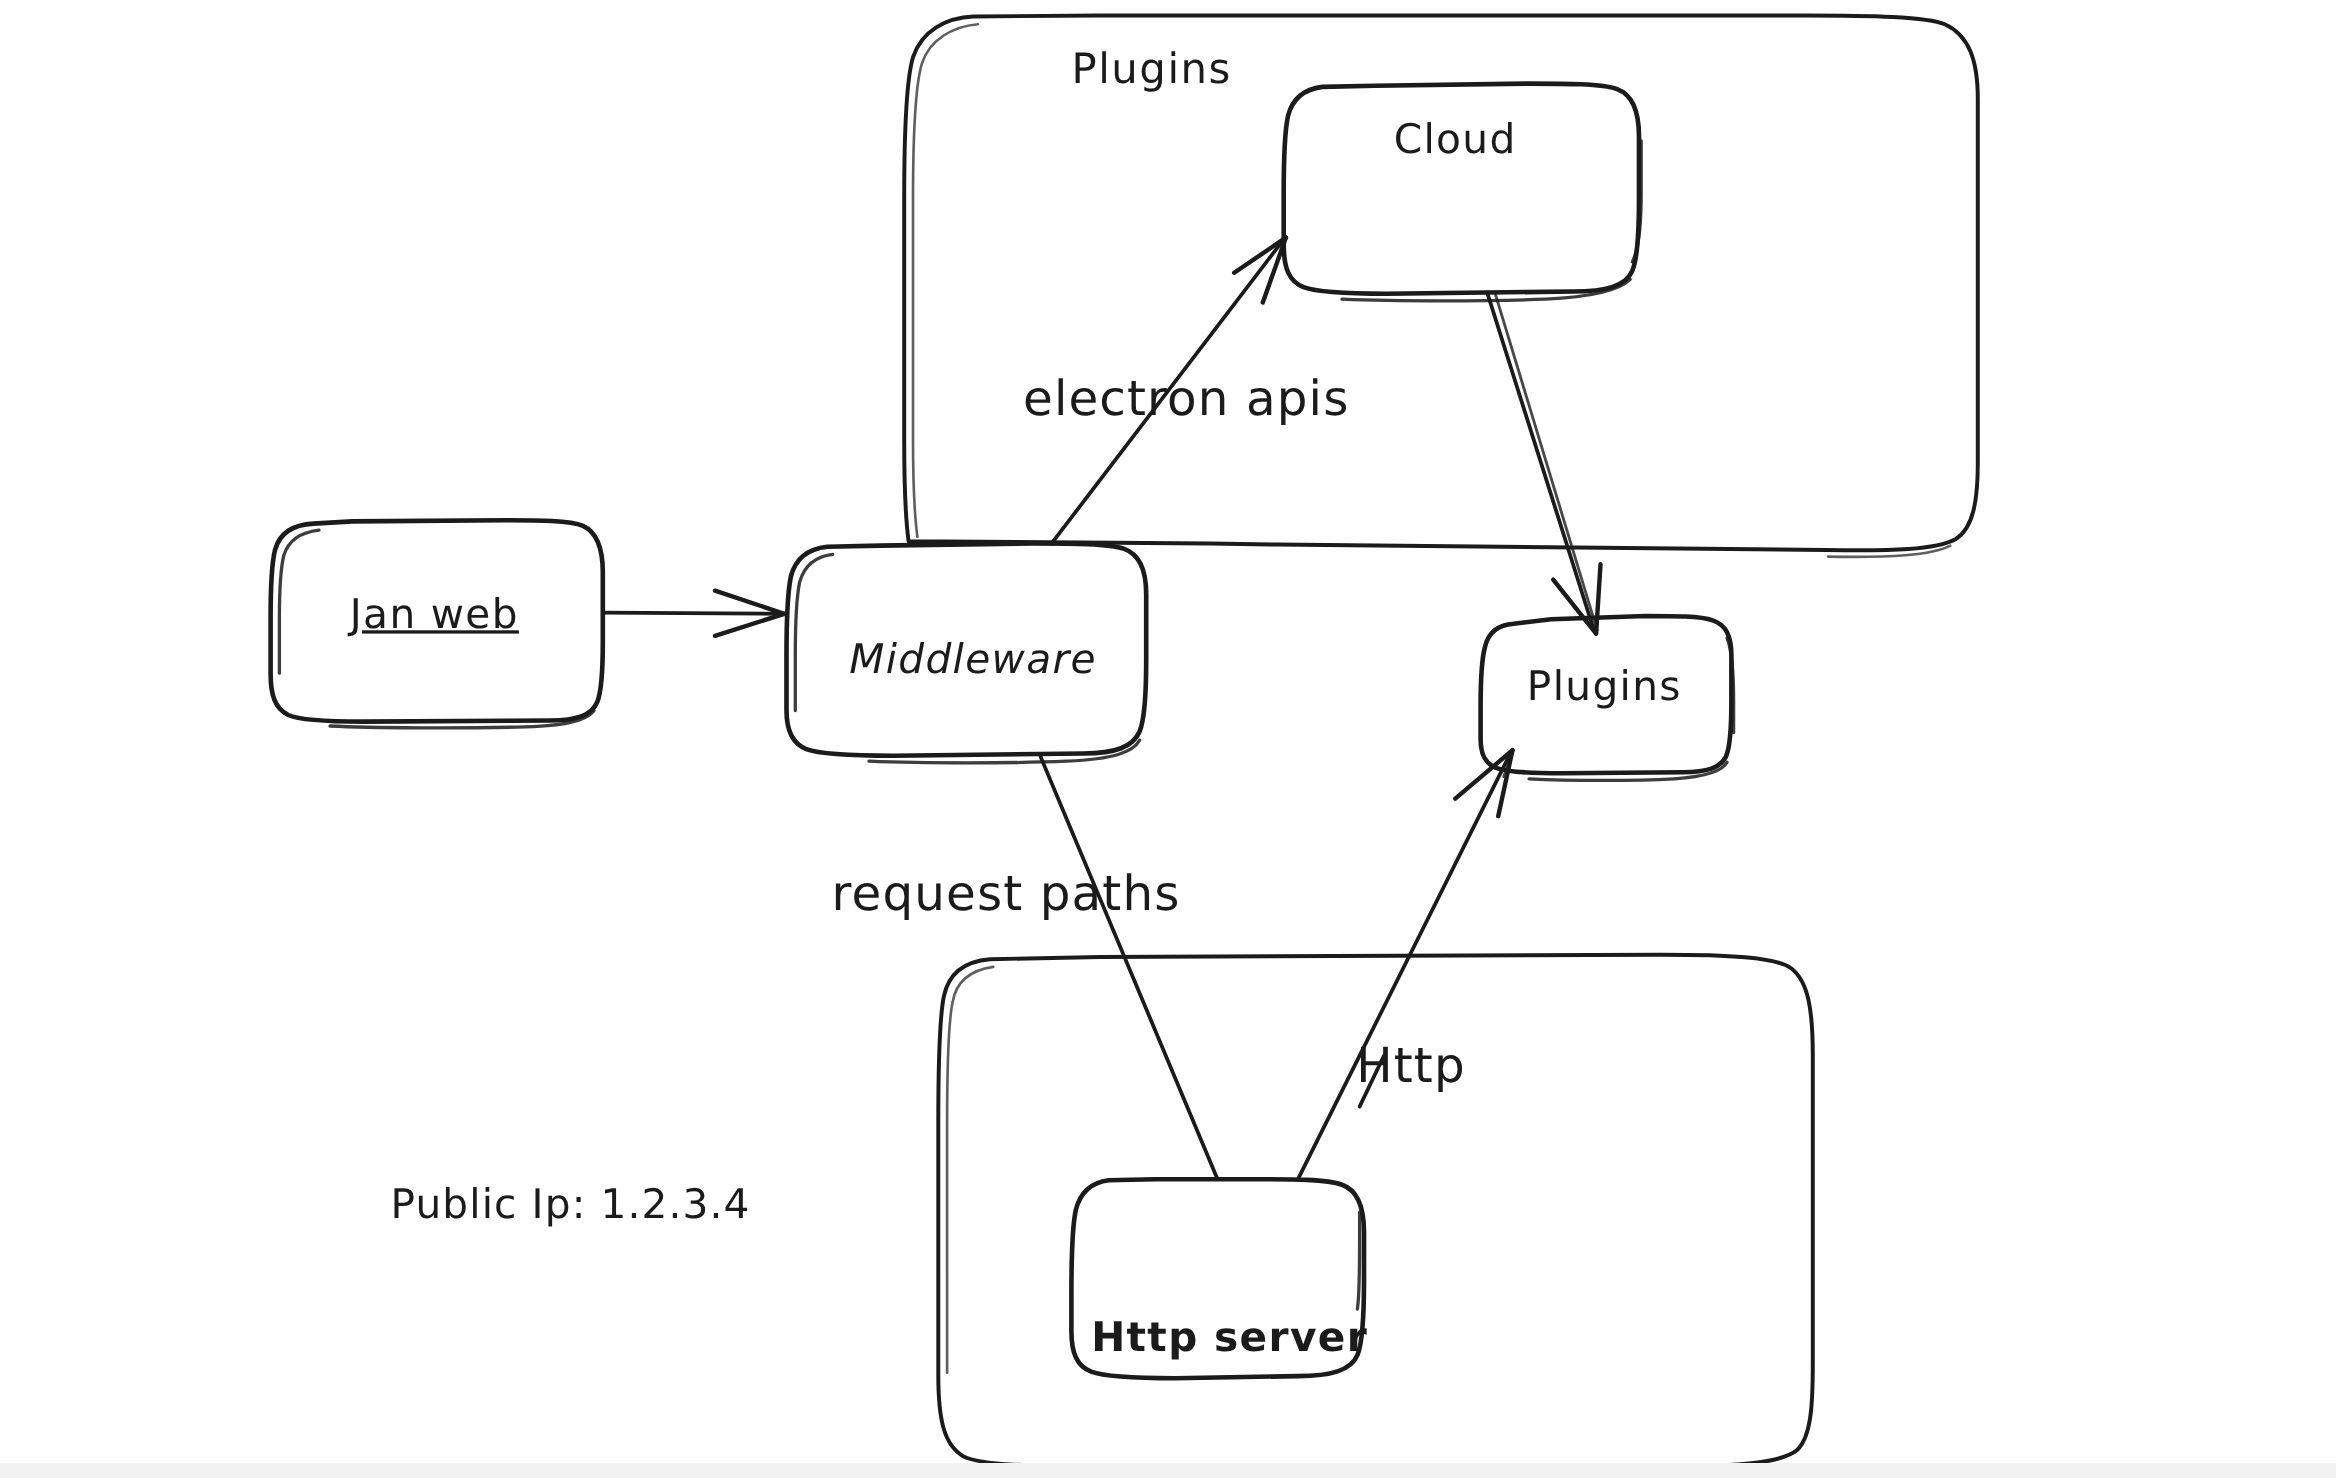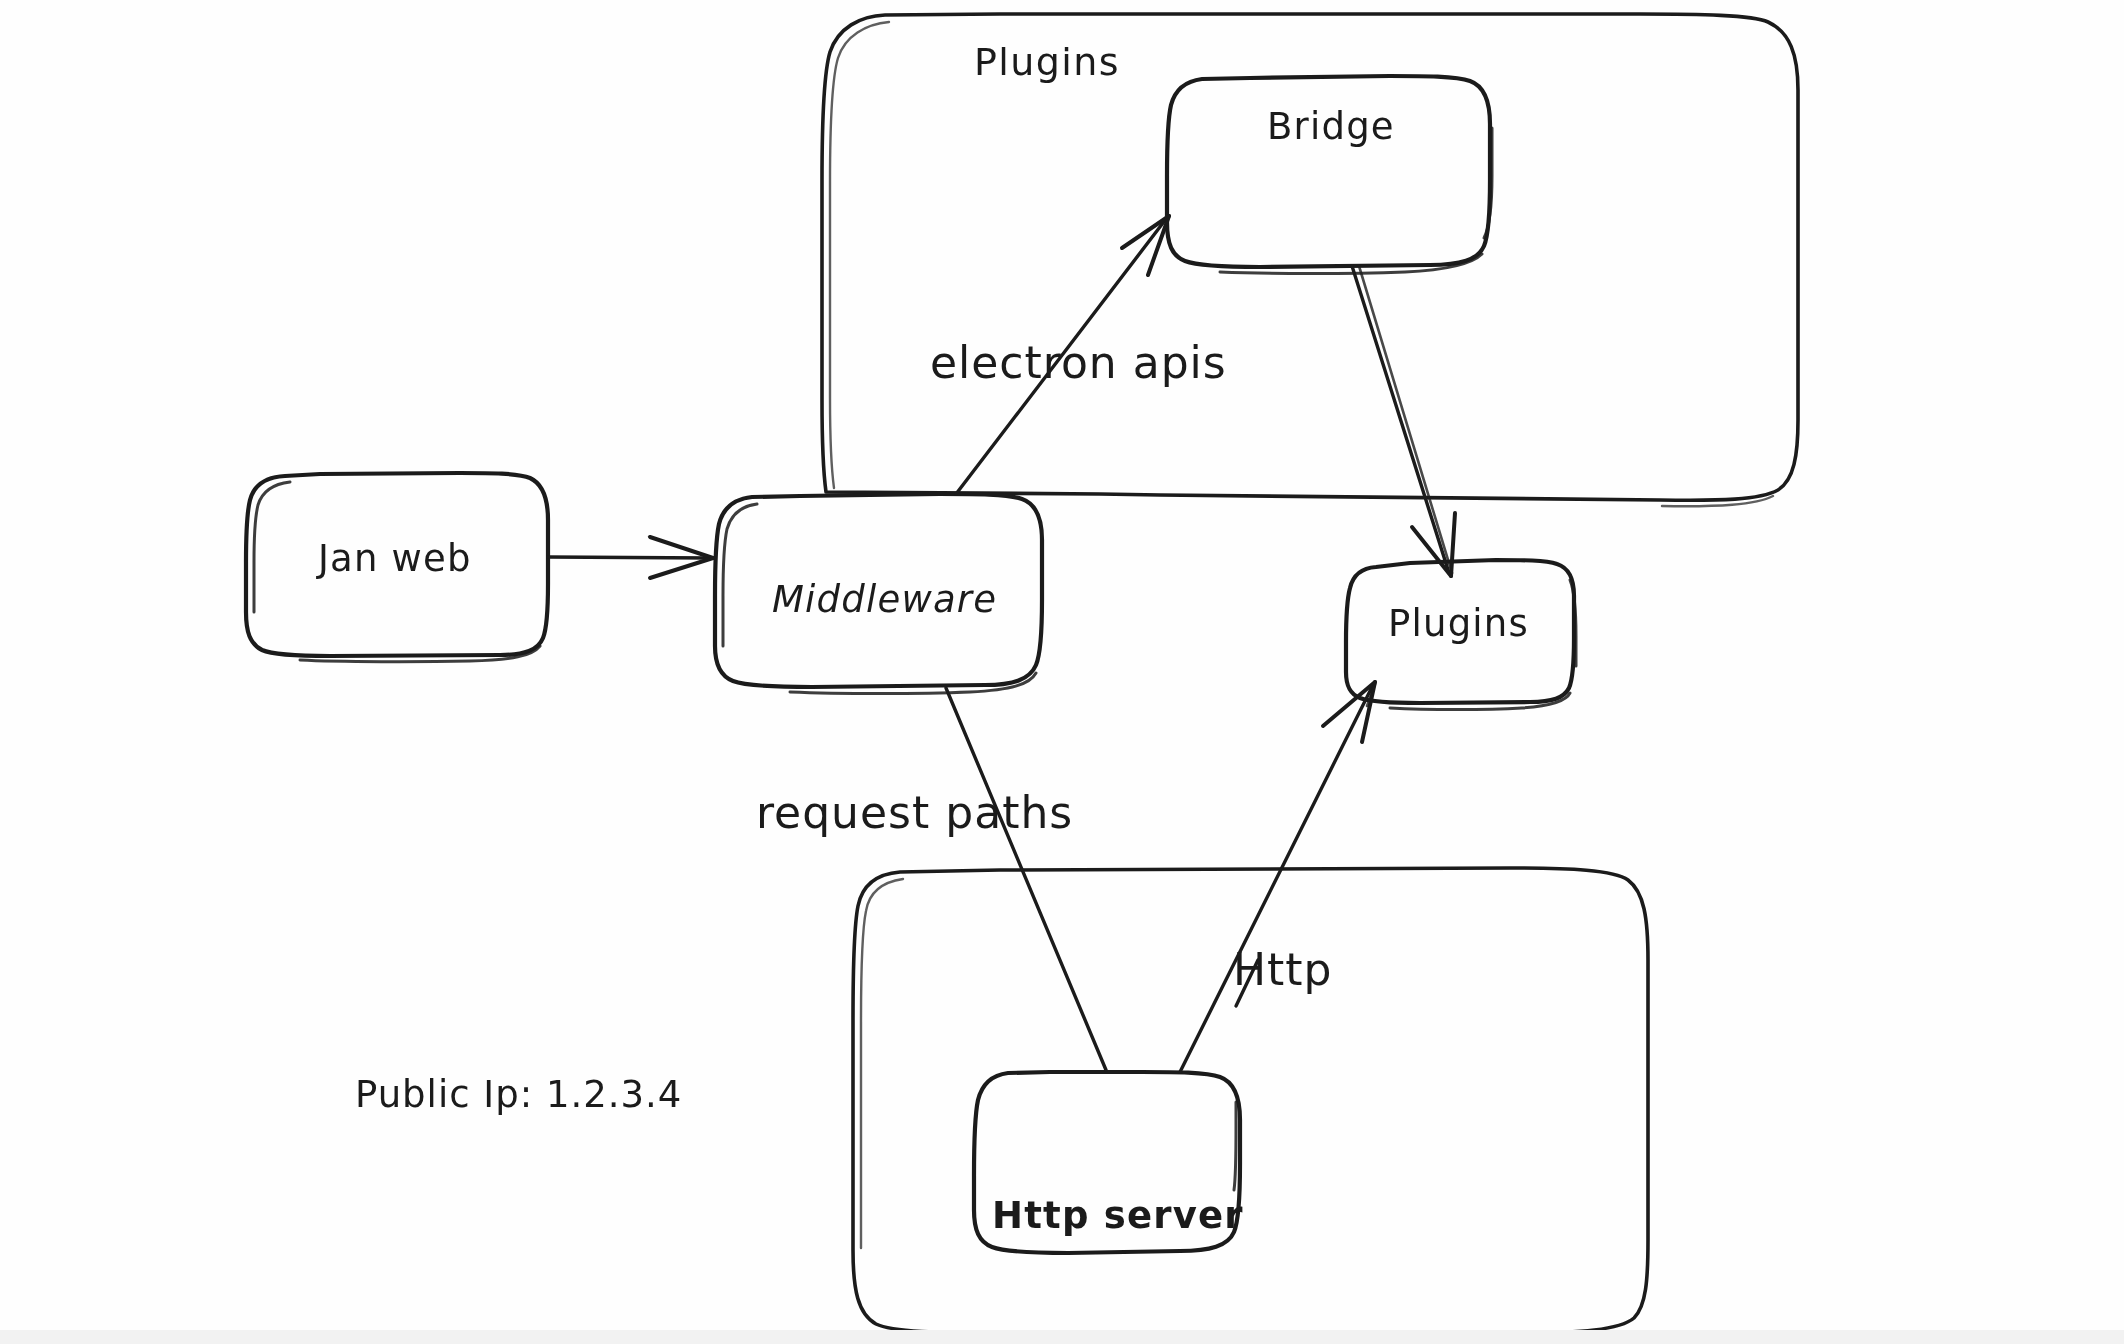--- a/index.html
+++ b/index.html
@@ -284,23 +284,23 @@
     </g>
 
     <g>
       <path class="stroke edge-stroke" d="M 1236 1006 L 1258 960"></path>
     </g>
 
   </svg>
 
   <div class="dlabel container-label" style="left:974px; top:40px;">Plugins</div>
 
-  <div class="dlabel node-label" style="left:1267px; top:105px;">Bridge</div>
-
-  <div class="dlabel node-label" style="left:318px; top:537px;">Jan web</div>
+  <div class="dlabel node-label" style="left:1267px; top:105px;">Cloud</div>
+
+  <div class="dlabel node-label" style="left:318px; top:537px;text-decoration:underline;">Jan web</div>
 
   <div class="dlabel node-label" style="left:772px; top:578px;font-style:italic;">Middleware</div>
 
   <div class="dlabel node-label" style="left:1388px; top:602px;">Plugins</div>
 
   <div class="dlabel node-label" style="left:992px; top:1194px;font-weight:bold;">Http server</div>
 
   <div class="dlabel edge-label" style="left:930px; top:337px;">electron apis</div>
 
   <div class="dlabel edge-label" style="left:756px; top:787px;">request paths</div>

